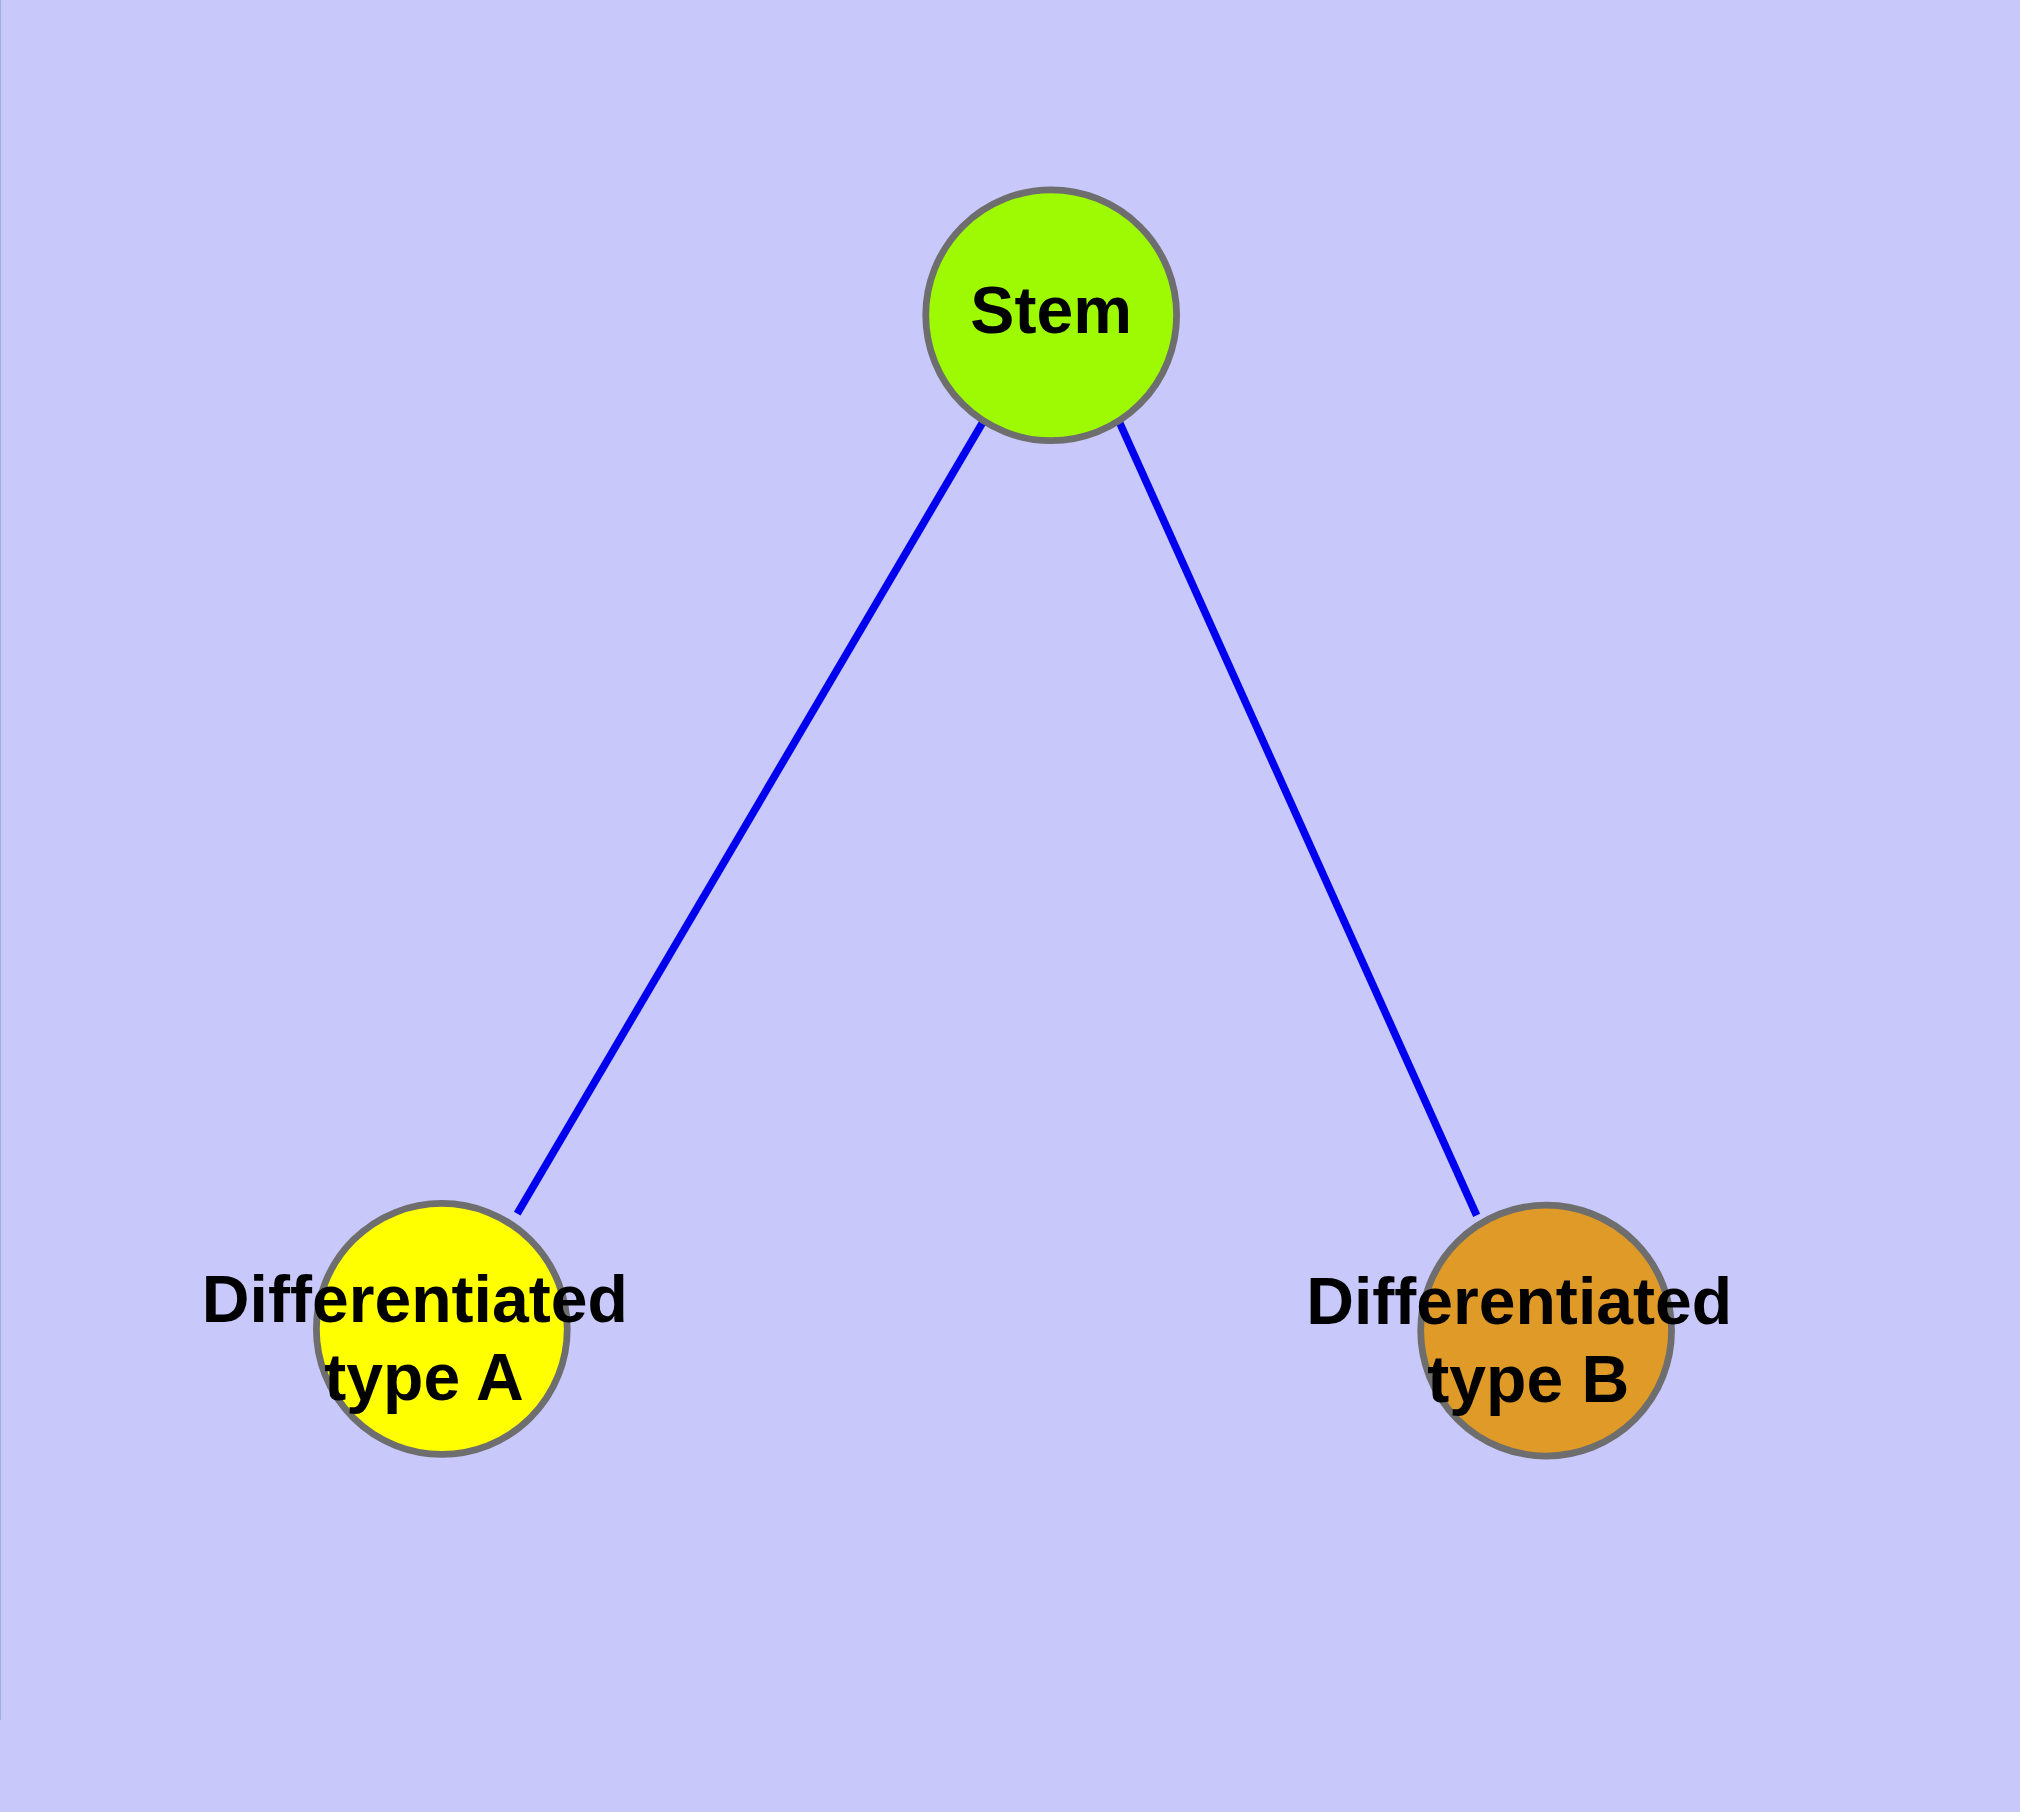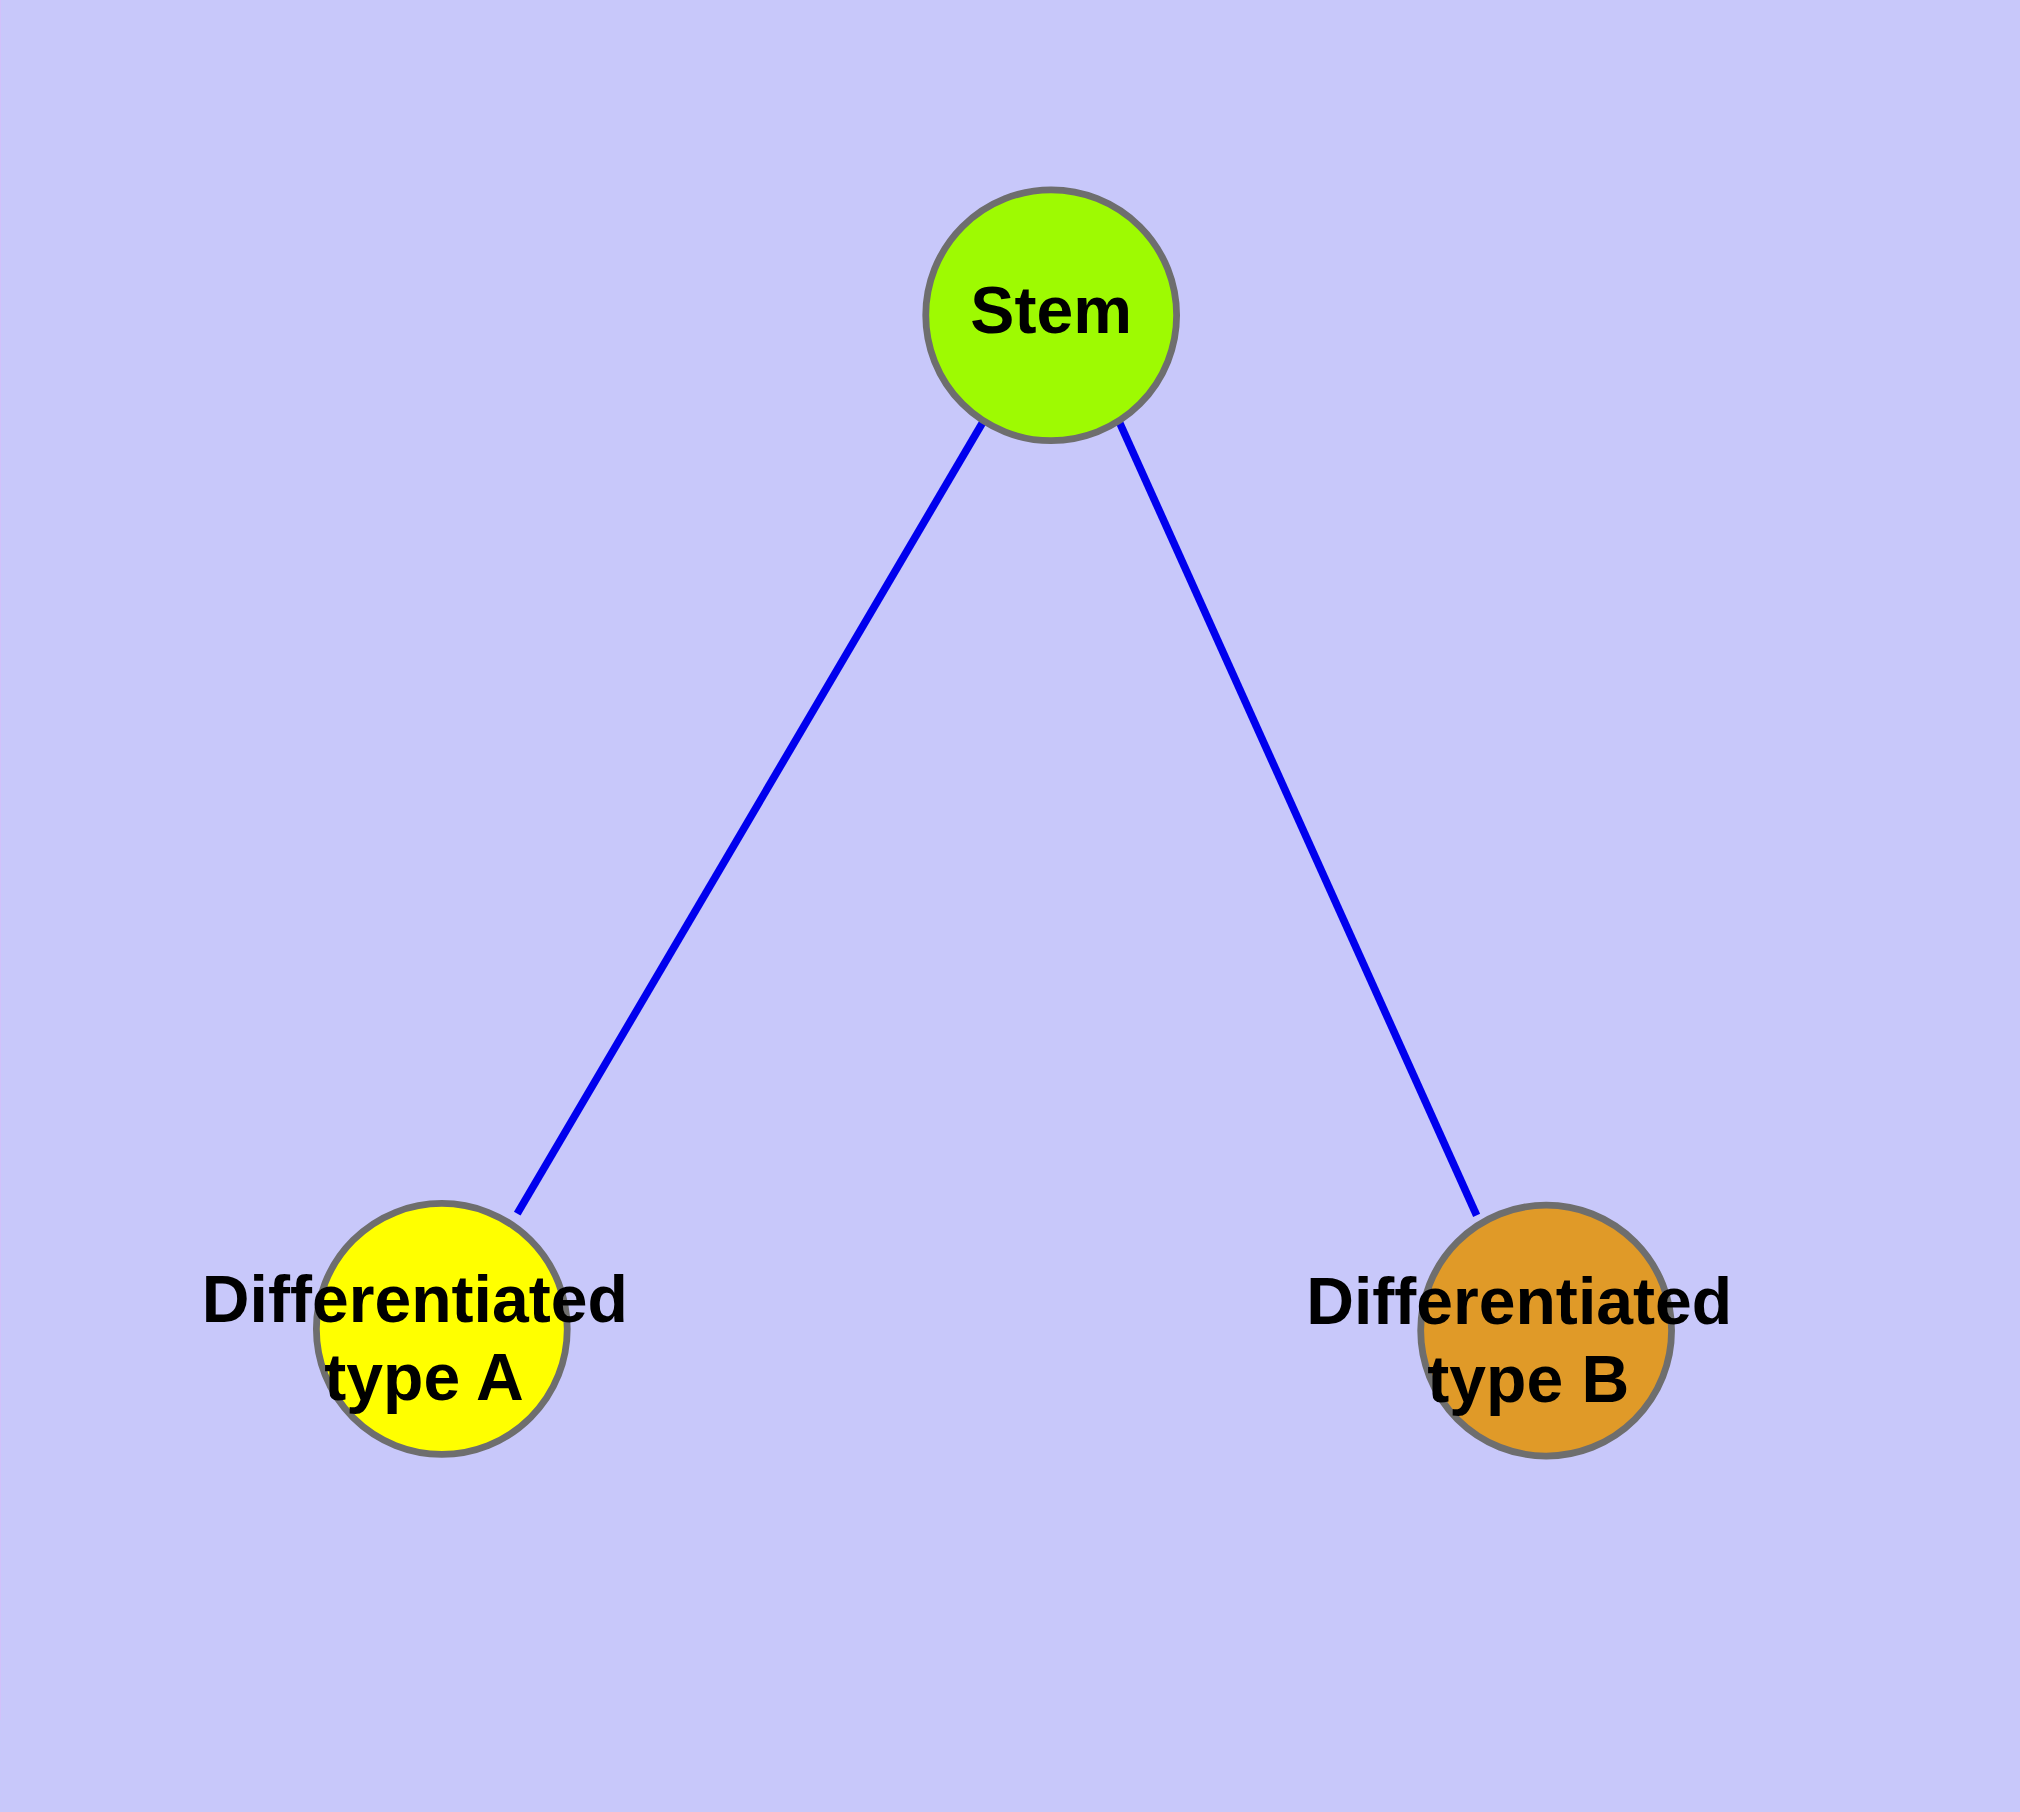--- a/index.html
+++ b/index.html
@@ -11,21 +11,21 @@
   body {
     width: 2021px;
     height: 1812px;
     overflow: hidden;
     font-family: "Liberation Sans", sans-serif;
   }
   #graph-canvas {
     position: relative;
     width: 2021px;
     height: 1720px;
-    background: #f0abfc;
+    background: #0f766e;
   }
   #graph-svg {
     position: absolute;
     top: 0;
     left: 0;
     width: 2021px;
     height: 1812px;
     display: block;
   }
   .node-label-text {

